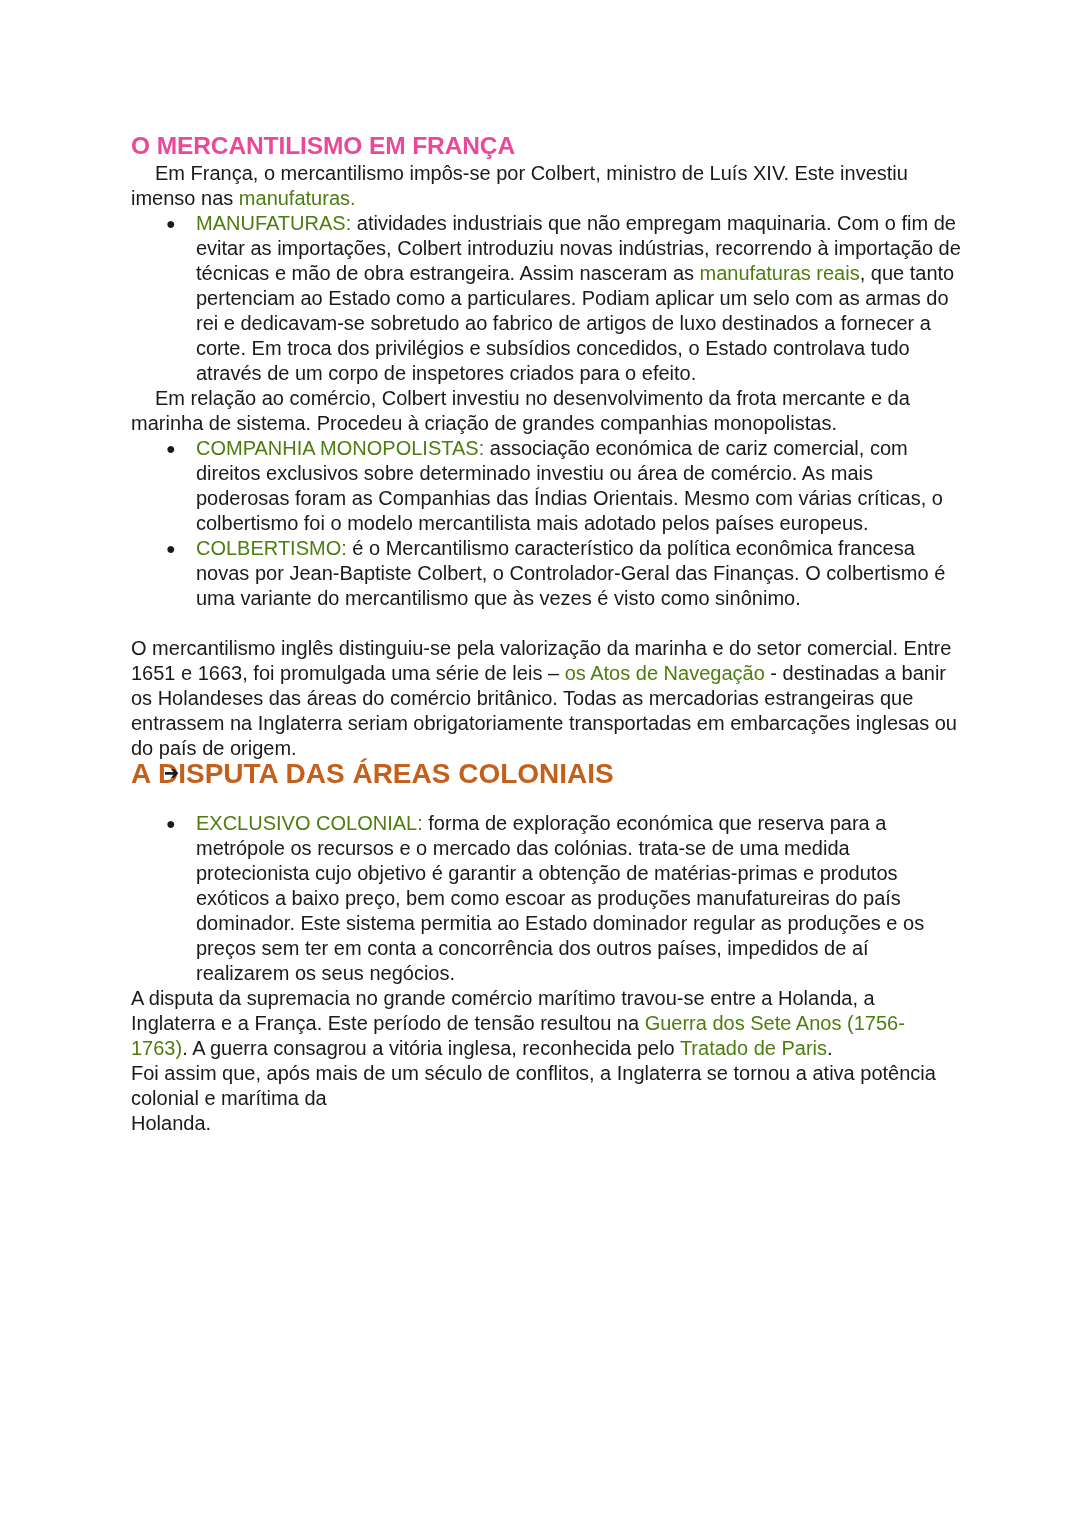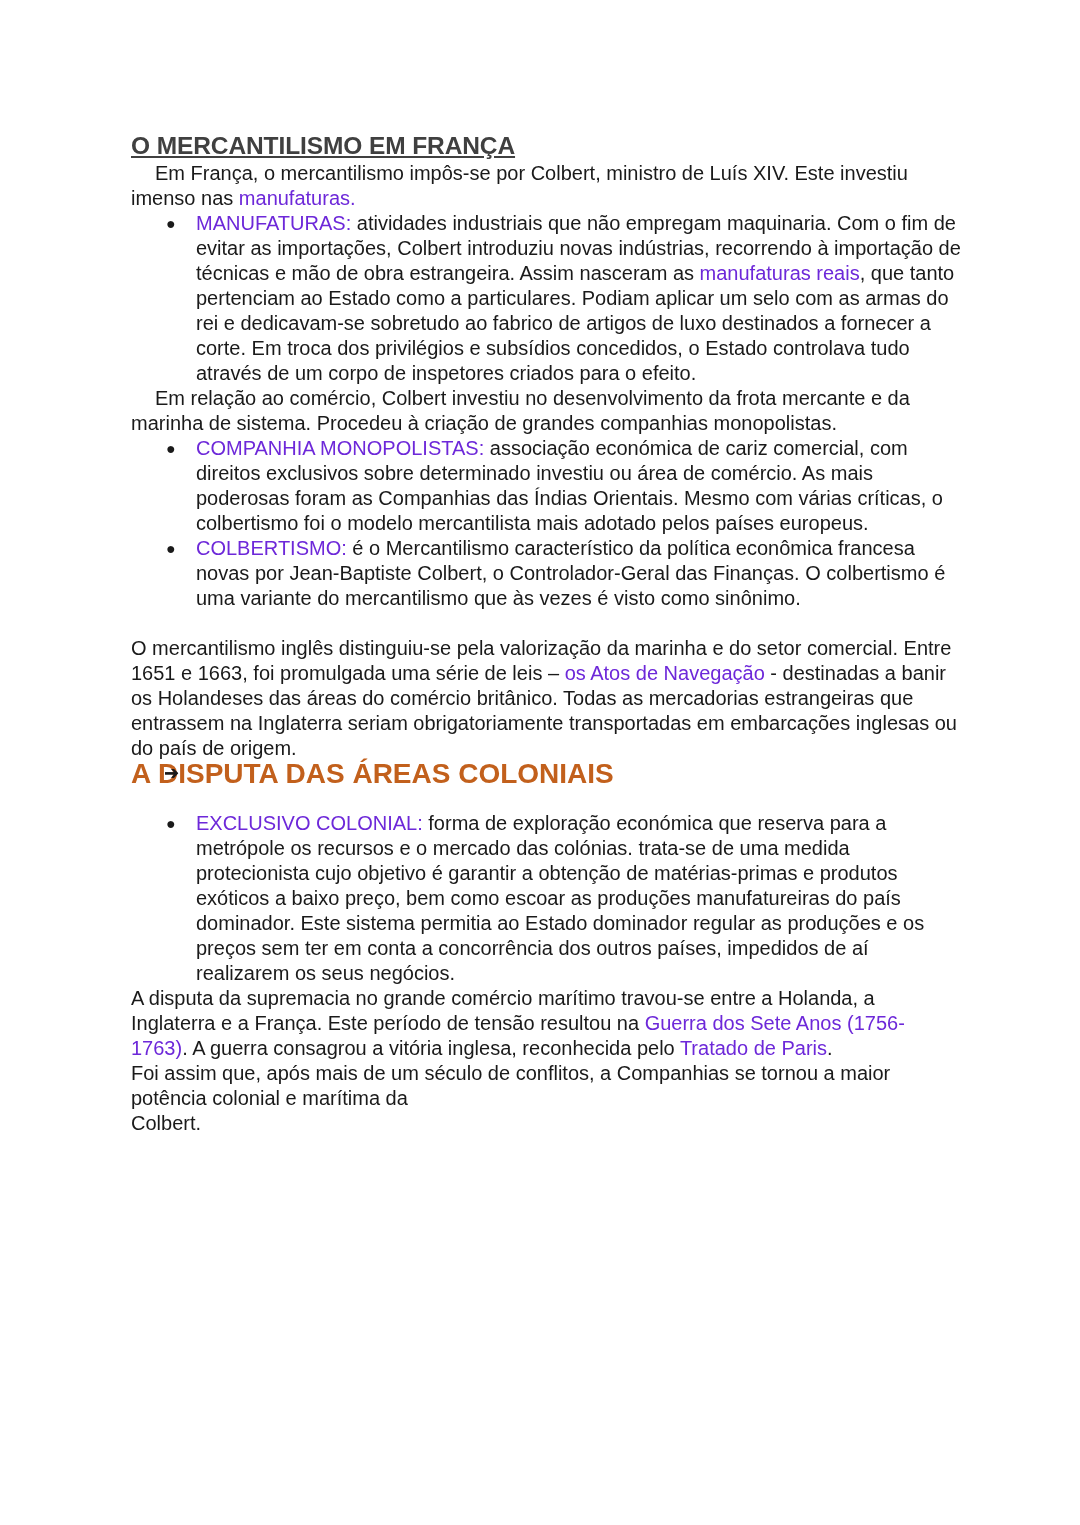--- a/index.html
+++ b/index.html
@@ -18,35 +18,34 @@
     .page {
       position: absolute;
       left: 131px;
       top: 131px;
       width: 830px;
       font-size: 20px;
       line-height: 25px;
     }
     .h1 {
       font-weight: bold;
-      color: #404040;
+      color: #ec4899;
       font-size: 24.5px;
       line-height: 30px;
       margin: 0;
       letter-spacing: -0.1px;
-      text-decoration: underline;
     }
     .h2 {
       font-weight: bold;
       color: #c2601c;
       font-size: 28px;
       line-height: 25px;
       margin: 0;
     }
-    .orange { color: #6d28d9; }
+    .orange { color: #4d7c0f; }
     p { margin: 0; }
     .indent-first { text-indent: 24px; }
     ul.bullets {
       list-style: none;
       margin: 0;
       padding: 0 0 0 65px;
     }
     ul.bullets li {
       position: relative;
     }
@@ -109,15 +108,15 @@
   <div class="gap-blank"></div>
 
   <ul class="bullets">
     <li>
       <span class="bullet">●</span><span class="orange">EXCLUSIVO COLONIAL:</span><span> forma de exploração económica que reserva para a metrópole os recursos e o mercado das colónias. trata-se de uma medida protecionista cujo objetivo é garantir a obtenção de matérias-primas e produtos exóticos a baixo preço, bem como escoar as produções manufatureiras do país dominador. Este sistema permitia ao Estado dominador regular as produções e os preços sem ter em conta a concorrência dos outros países, impedidos de aí realizarem os seus negócios.</span>
     </li>
   </ul>
 
   <p><span>A disputa da supremacia no grande comércio marítimo travou-se entre a Holanda, a Inglaterra e a França. Este período de tensão resultou na </span><span class="orange">Guerra dos Sete Anos (1756-1763)</span><span>. A guerra consagrou a vitória inglesa, reconhecida pelo </span><span class="orange">Tratado de Paris</span><span>.</span></p>
 
-  <p><span>Foi assim que, após mais de um século de conflitos, a Companhias se tornou a maior potência colonial e marítima da</span><br><span>Colbert.</span></p>
+  <p><span>Foi assim que, após mais de um século de conflitos, a Inglaterra se tornou a ativa potência colonial e marítima da</span><br><span>Holanda.</span></p>
 
 </div>
 
 </body></html>

